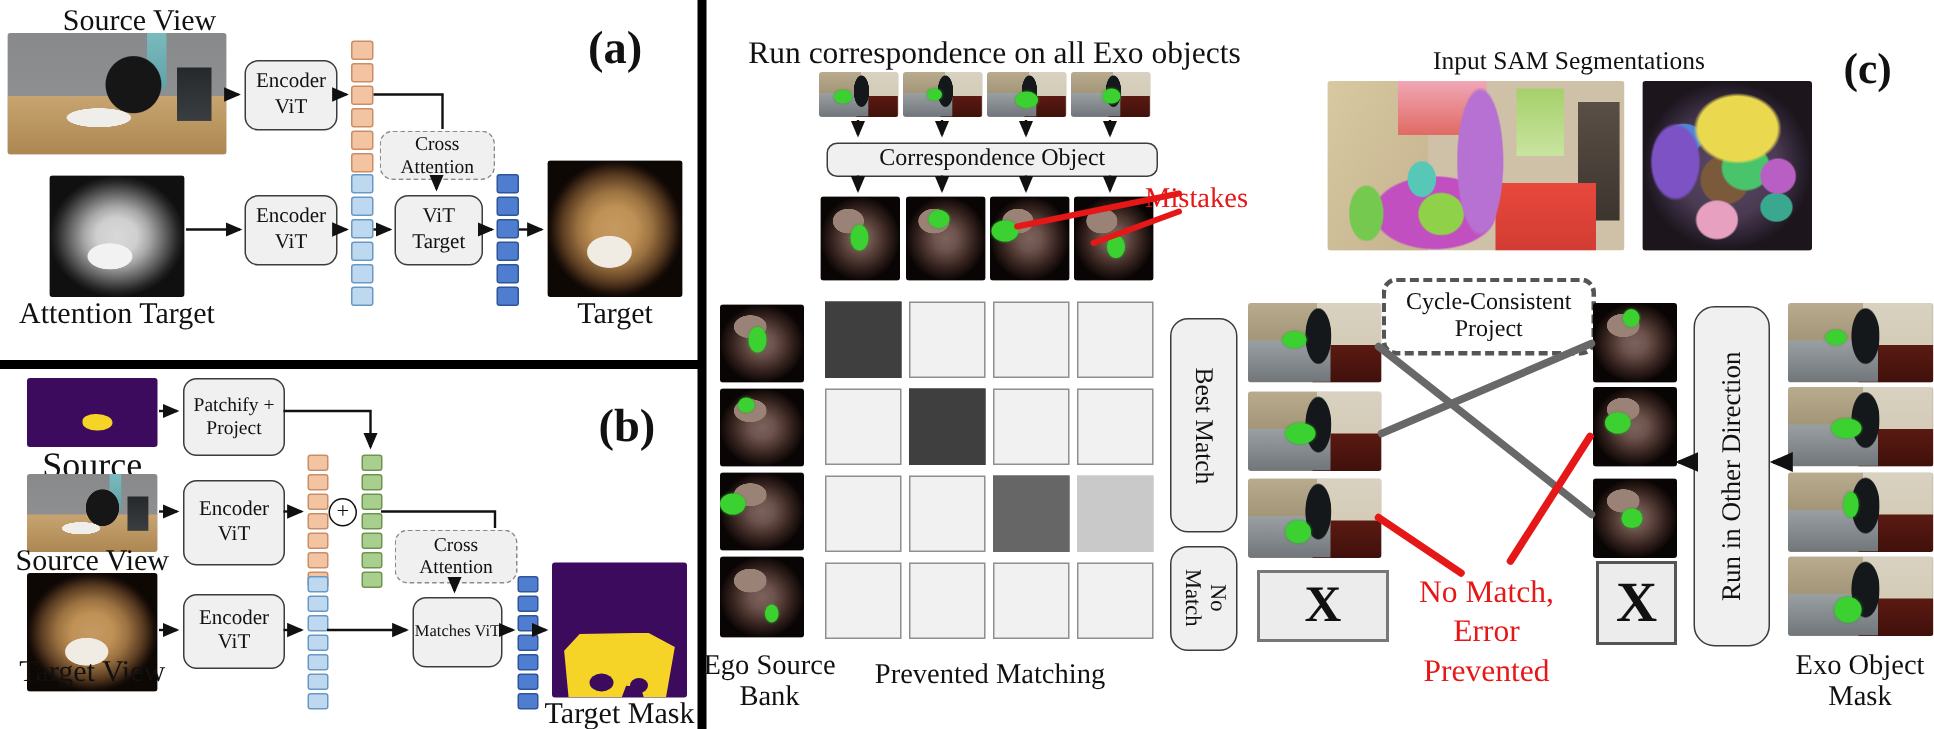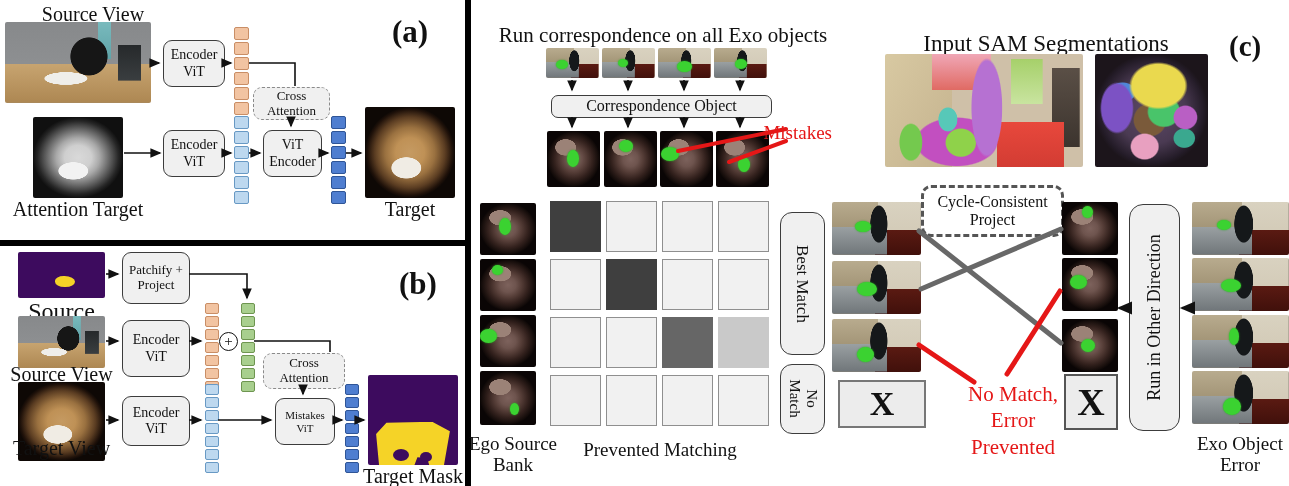--- a/index.html
+++ b/index.html
@@ -124,21 +124,21 @@
 </div>
 <div class="tokcol" style="left:234px;top:116px;">
     <span class="tok" style="width: 13px; height: 11px; background: rgb(189, 216, 239); border-color: rgb(104, 153, 196);"></span>
     <span class="tok" style="width: 13px; height: 11px; background: rgb(189, 216, 239); border-color: rgb(104, 153, 196);"></span>
     <span class="tok" style="width: 13px; height: 11px; background: rgb(189, 216, 239); border-color: rgb(104, 153, 196);"></span>
     <span class="tok" style="width: 13px; height: 11px; background: rgb(189, 216, 239); border-color: rgb(104, 153, 196);"></span>
     <span class="tok" style="width: 13px; height: 11px; background: rgb(189, 216, 239); border-color: rgb(104, 153, 196);"></span>
     <span class="tok" style="width: 13px; height: 11px; background: rgb(189, 216, 239); border-color: rgb(104, 153, 196);"></span>
   </div>
 <div class="box" style="left:263px;top:130px;width:57px;height:45px;font-size:14px;">
-  <span>ViT Encoder</span>
+  <span>ViT Target</span>
 </div>
 <div class="tokcol" style="left:331px;top:116px;">
     <span class="tok" style="width: 13px; height: 11px; background: rgb(79, 126, 208); border-color: rgb(47, 85, 151);"></span>
     <span class="tok" style="width: 13px; height: 11px; background: rgb(79, 126, 208); border-color: rgb(47, 85, 151);"></span>
     <span class="tok" style="width: 13px; height: 11px; background: rgb(79, 126, 208); border-color: rgb(47, 85, 151);"></span>
     <span class="tok" style="width: 13px; height: 11px; background: rgb(79, 126, 208); border-color: rgb(47, 85, 151);"></span>
     <span class="tok" style="width: 13px; height: 11px; background: rgb(79, 126, 208); border-color: rgb(47, 85, 151);"></span>
     <span class="tok" style="width: 13px; height: 11px; background: rgb(79, 126, 208); border-color: rgb(47, 85, 151);"></span>
   </div>
 <div class="photo ph-colorfish" style="left:365px;top:107px;width:90px;height:91px;"></div>
@@ -192,21 +192,21 @@
 <div class="tokcol" style="left:205px;top:384px;">
     <span class="tok" style="width: 12px; height: 9px; background: rgb(189, 216, 239); border-color: rgb(104, 153, 196);"></span>
     <span class="tok" style="width: 12px; height: 9px; background: rgb(189, 216, 239); border-color: rgb(104, 153, 196);"></span>
     <span class="tok" style="width: 12px; height: 9px; background: rgb(189, 216, 239); border-color: rgb(104, 153, 196);"></span>
     <span class="tok" style="width: 12px; height: 9px; background: rgb(189, 216, 239); border-color: rgb(104, 153, 196);"></span>
     <span class="tok" style="width: 12px; height: 9px; background: rgb(189, 216, 239); border-color: rgb(104, 153, 196);"></span>
     <span class="tok" style="width: 12px; height: 9px; background: rgb(189, 216, 239); border-color: rgb(104, 153, 196);"></span>
     <span class="tok" style="width: 12px; height: 9px; background: rgb(189, 216, 239); border-color: rgb(104, 153, 196);"></span>
   </div>
 <div class="box" style="left:275px;top:398px;width:58px;height:45px;font-size:11px;">
-  <span>Mistakes ViT</span>
+  <span>Matches ViT</span>
 </div>
 <div class="tokcol" style="left:345px;top:384px;">
     <span class="tok" style="width: 12px; height: 9px; background: rgb(79, 126, 208); border-color: rgb(47, 85, 151);"></span>
     <span class="tok" style="width: 12px; height: 9px; background: rgb(79, 126, 208); border-color: rgb(47, 85, 151);"></span>
     <span class="tok" style="width: 12px; height: 9px; background: rgb(79, 126, 208); border-color: rgb(47, 85, 151);"></span>
     <span class="tok" style="width: 12px; height: 9px; background: rgb(79, 126, 208); border-color: rgb(47, 85, 151);"></span>
     <span class="tok" style="width: 12px; height: 9px; background: rgb(79, 126, 208); border-color: rgb(47, 85, 151);"></span>
     <span class="tok" style="width: 12px; height: 9px; background: rgb(79, 126, 208); border-color: rgb(47, 85, 151);"></span>
     <span class="tok" style="width: 12px; height: 9px; background: rgb(79, 126, 208); border-color: rgb(47, 85, 151);"></span>
   </div>
@@ -241,21 +241,21 @@
     <span class="blob" style="left:28%;top:16%;width:14px;height:12px;"></span>
   </div>
 <div class="photo ph-egofish" style="left:660px;top:131px;width:53px;height:56px;">
     <span class="blob" style="left:2%;top:28%;width:18px;height:14px;"></span>
   </div>
 <div class="photo ph-egofish" style="left:716px;top:131px;width:53px;height:56px;">
     <span class="blob" style="left:42%;top:46%;width:12px;height:15px;"></span>
   </div>
 <div class="lbl red" style="left:752px;top:123px;width:80px;font-size:19px;text-align:right;">Mistakes</div>
 
-<div class="lbl" style="left:896px;top:32px;width:300px;font-size:23px;">Input SAM Segmentations</div>
+<div class="lbl" style="left:896px;top:32px;width:300px;font-size:17px;">Input SAM Segmentations</div>
 <div class="photo ph-samexo" style="left:885px;top:54px;width:198px;height:113px;"></div>
 <div class="photo ph-samego" style="left:1095px;top:54px;width:113px;height:113px;"></div>
 <div class="panel-letter" style="left:1229px;top:30px;font-size:29px;">(c)</div>
 
 <div class="photo ph-egofish" style="left:480px;top:203px;width:56px;height:52px;">
     <span class="blob" style="left:34%;top:28%;width:12px;height:17px;"></span>
   </div>
 <div class="photo ph-egofish" style="left:480px;top:259px;width:56px;height:52px;">
     <span class="blob" style="left:22%;top:12%;width:11px;height:10px;"></span>
   </div>
@@ -305,21 +305,21 @@
 <div class="photo ph-exokitchen" style="left:832px;top:319px;width:89px;height:53px;">
     <span class="blob" style="left:28%;top:52%;width:17px;height:15px;"></span>
   </div>
 <div class="xbox" style="left:838px;top:380px;width:84px;height:44px;font-size:34px;">
   <span>X</span>
 </div>
 
 <div class="box" style="left:921px;top:185px;width:137px;height:46px;background:#fff;border:3px dashed #555;border-radius:10px;font-size:16px;">
   <span style="width:120px;">Cycle-Consistent Project</span>
 </div>
-<div class="lbl red" style="left:947px;top:381px;width:132px;font-size:21px;line-height:1.25;">No Match, Error Prevented</div>
+<div class="lbl red" style="left:925px;top:381px;width:132px;font-size:21px;line-height:1.25;">No Match, Error Prevented</div>
 
 <div class="photo ph-egofish" style="left:1062px;top:202px;width:56px;height:53px;">
     <span class="blob" style="left:36%;top:8%;width:11px;height:12px;"></span>
   </div>
 <div class="photo ph-egofish" style="left:1062px;top:258px;width:56px;height:53px;">
     <span class="blob" style="left:14%;top:32%;width:17px;height:14px;"></span>
   </div>
 <div class="photo ph-egofish" style="left:1062px;top:319px;width:56px;height:53px;">
     <span class="blob" style="left:34%;top:38%;width:14px;height:13px;"></span>
   </div>
@@ -338,21 +338,21 @@
   </div>
 <div class="photo ph-exokitchen" style="left:1192px;top:258px;width:97px;height:53px;">
     <span class="blob" style="left:30%;top:40%;width:20px;height:13px;"></span>
   </div>
 <div class="photo ph-exokitchen" style="left:1192px;top:315px;width:97px;height:53px;">
     <span class="blob" style="left:38%;top:24%;width:10px;height:17px;"></span>
   </div>
 <div class="photo ph-exokitchen" style="left:1192px;top:371px;width:97px;height:53px;">
     <span class="blob" style="left:32%;top:50%;width:18px;height:17px;"></span>
   </div>
-<div class="lbl" style="left:1194px;top:434px;width:92px;font-size:19px;">Exo Object Error</div>
+<div class="lbl" style="left:1194px;top:434px;width:92px;font-size:19px;">Exo Object Mask</div>
 
 <svg class="overlay" width="1289" height="486" viewBox="0 0 1289 486">
   <defs>
     <marker id="ah" markerWidth="8" markerHeight="8" refX="6" refY="3" orient="auto">
       <path d="M0,0 L7,3 L0,6 z" fill="#111"></path>
     </marker>
   </defs>
 
   <path class="conn" d="M151 63 L159 63" marker-end="url(#ah)"></path>
   <path class="conn" d="M224 63 L231 63" marker-end="url(#ah)"></path>

